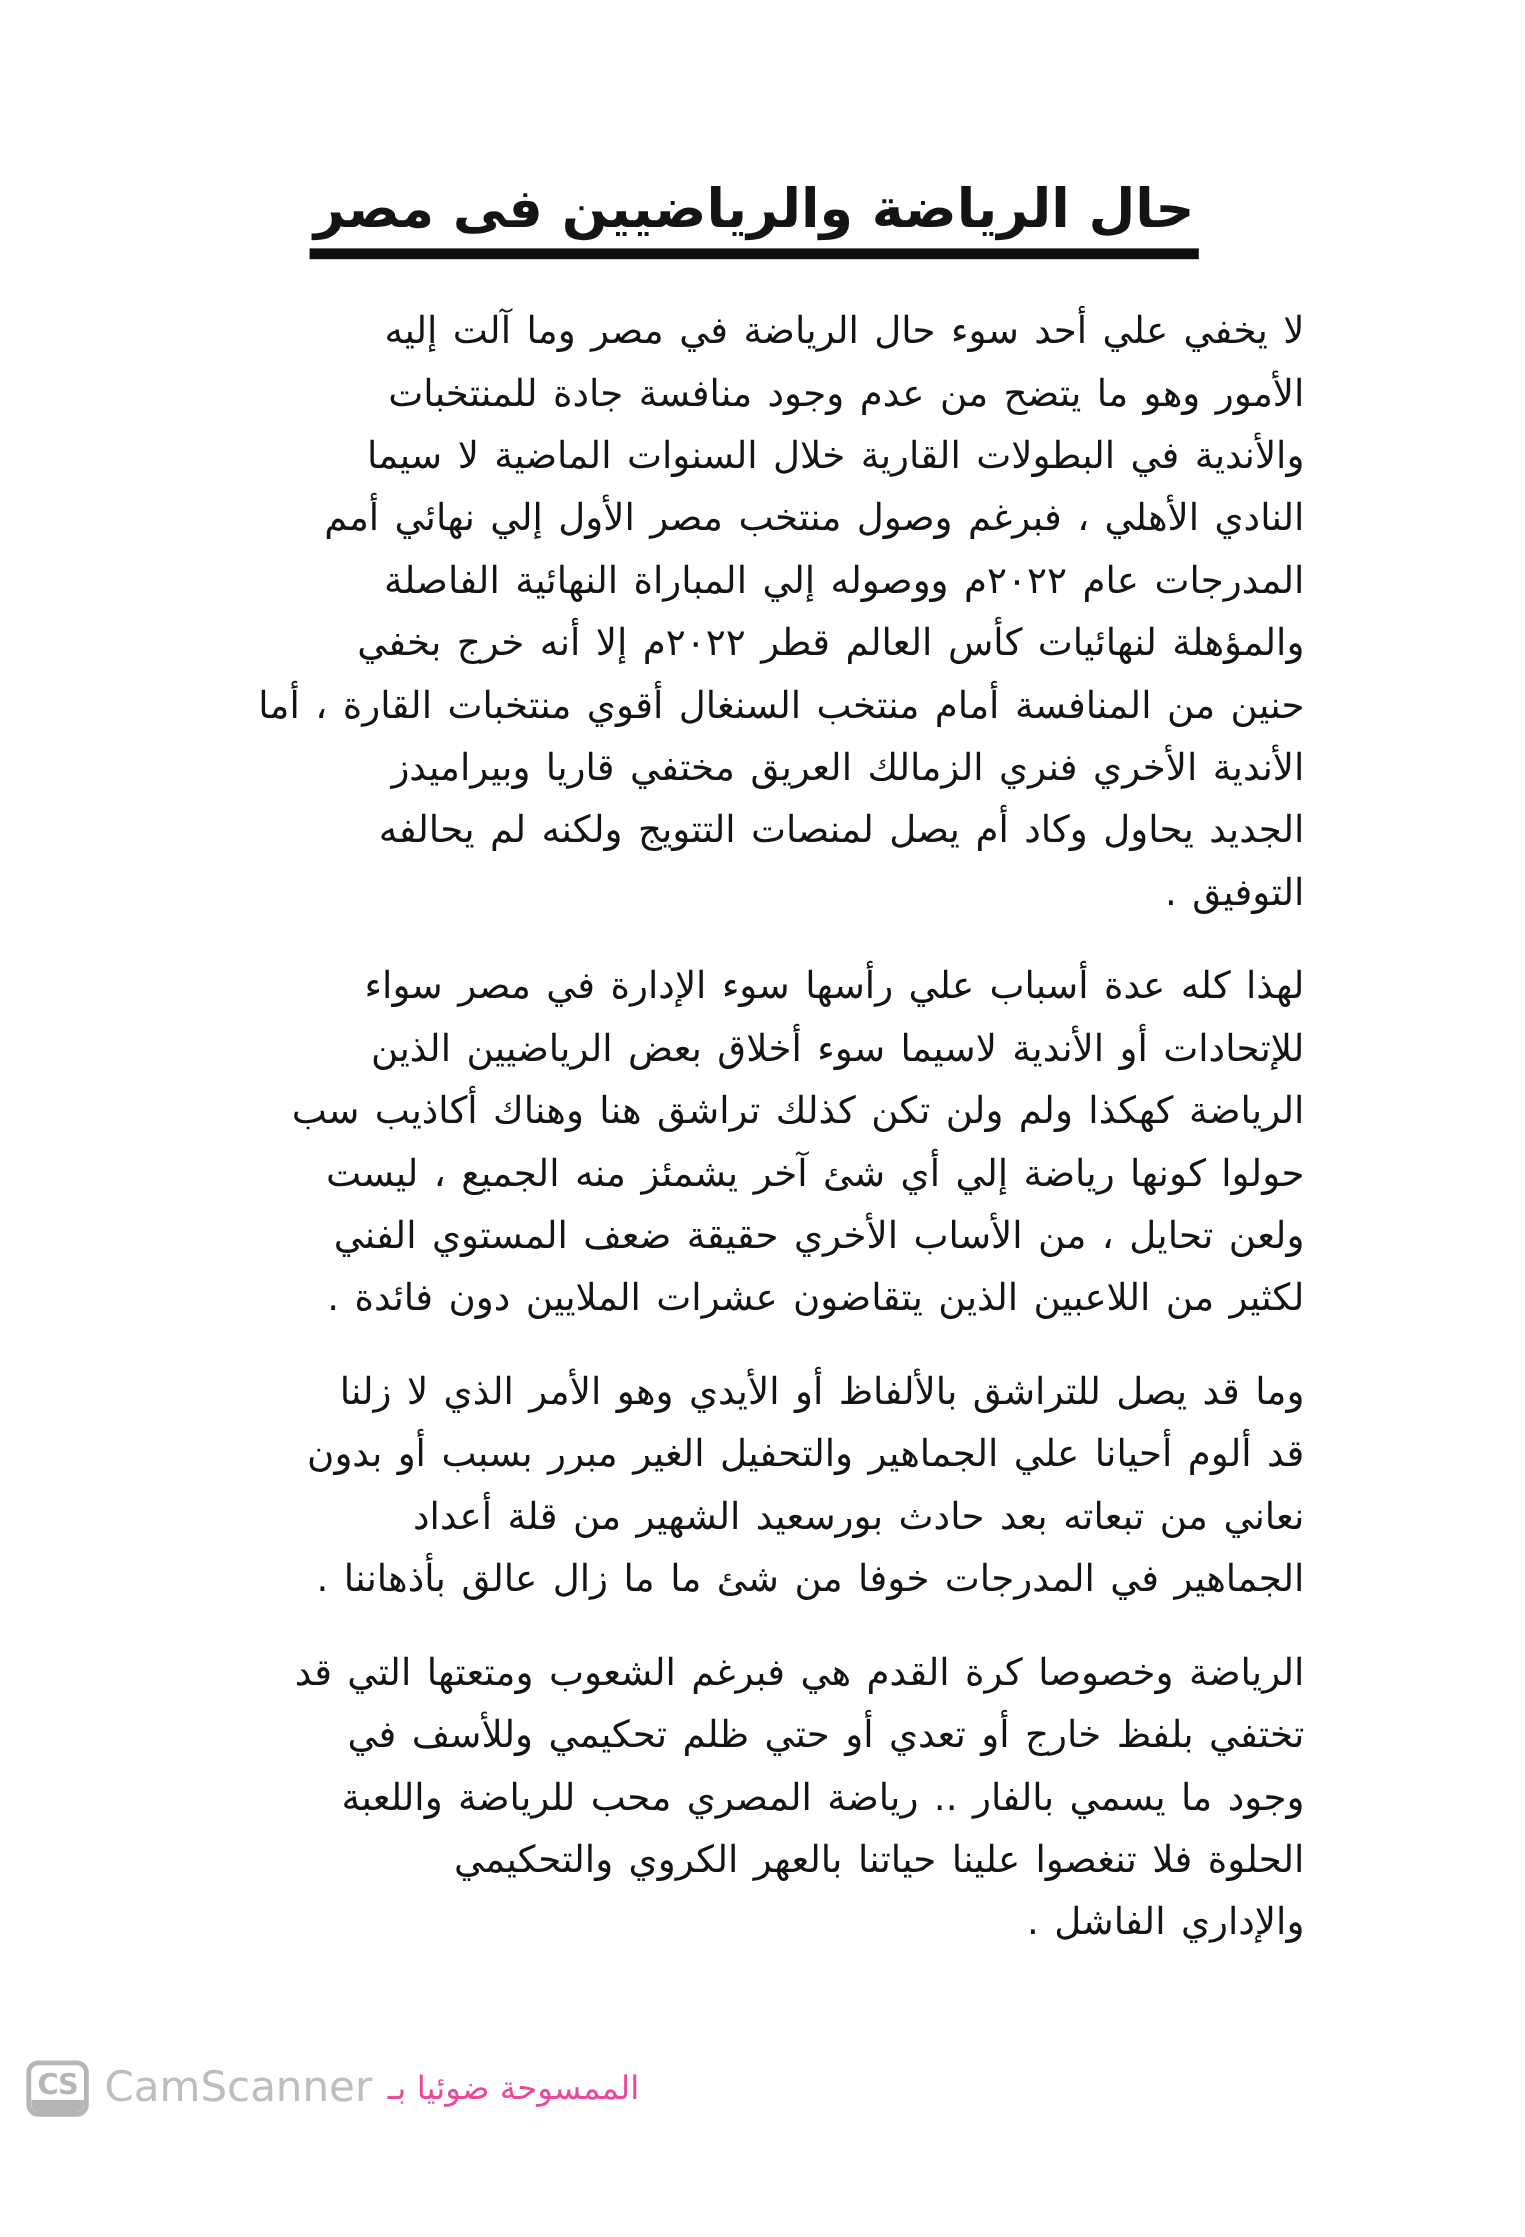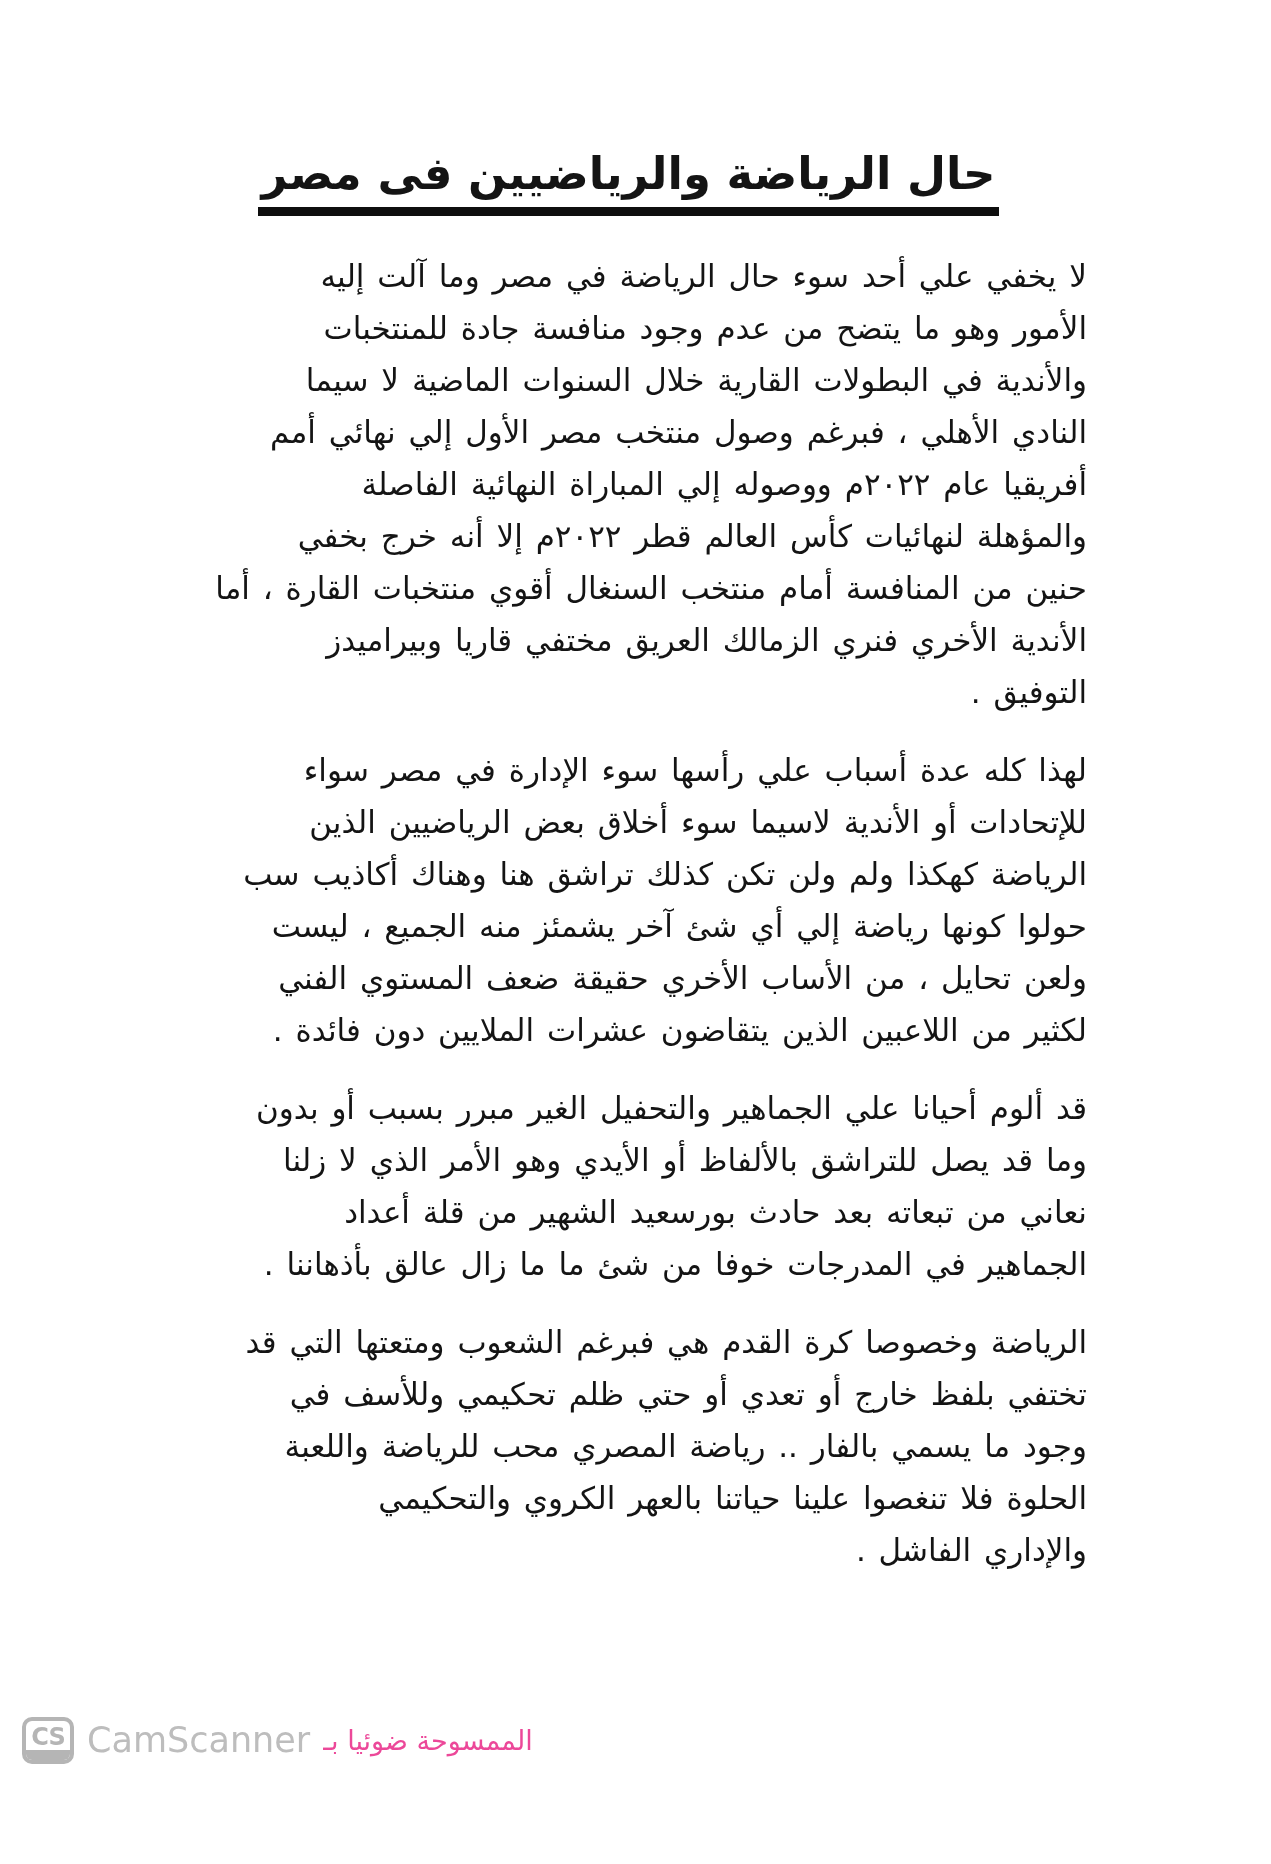--- a/index.html
+++ b/index.html
@@ -114,39 +114,40 @@
     <h1 class="doc-title">حال الرياضة والرياضيين فى مصر</h1>
   </div>
 
   <div class="body-text">
 
     <div class="para">
       <div class="line">لا يخفي علي أحد سوء حال الرياضة في مصر وما آلت إليه</div>
       <div class="line">الأمور وهو ما يتضح من عدم وجود منافسة جادة للمنتخبات</div>
       <div class="line">والأندية في البطولات القارية خلال السنوات الماضية لا سيما</div>
       <div class="line">النادي الأهلي ، فبرغم وصول منتخب مصر الأول إلي نهائي أمم</div>
-      <div class="line">أفريقيا عام ٢٠٢٢م ووصوله إلي المباراة النهائية الفاصلة</div>
+      <div class="line">المدرجات عام ٢٠٢٢م ووصوله إلي المباراة النهائية الفاصلة</div>
       <div class="line">والمؤهلة لنهائيات كأس العالم قطر ٢٠٢٢م إلا أنه خرج بخفي</div>
       <div class="line">حنين من المنافسة أمام منتخب السنغال أقوي منتخبات القارة ، أما</div>
       <div class="line">الأندية الأخري فنري الزمالك العريق مختفي قاريا وبيراميدز</div>
+      <div class="line">الجديد يحاول وكاد أم يصل لمنصات التتويج ولكنه لم يحالفه</div>
       <div class="line">التوفيق .</div>
     </div>
 
     <div class="para">
       <div class="line">لهذا كله عدة أسباب علي رأسها سوء الإدارة في مصر سواء</div>
       <div class="line">للإتحادات أو الأندية لاسيما سوء أخلاق بعض الرياضيين الذين</div>
       <div class="line">الرياضة كهكذا ولم ولن تكن كذلك تراشق هنا وهناك أكاذيب سب</div>
       <div class="line">حولوا كونها رياضة إلي أي شئ آخر يشمئز منه الجميع ، ليست</div>
       <div class="line">ولعن تحايل ، من الأساب الأخري حقيقة ضعف المستوي الفني</div>
       <div class="line">لكثير من اللاعبين الذين يتقاضون عشرات الملايين دون فائدة .</div>
     </div>
 
     <div class="para">
+      <div class="line">وما قد يصل للتراشق بالألفاظ أو الأيدي وهو الأمر الذي لا زلنا</div>
       <div class="line">قد ألوم أحيانا علي الجماهير والتحفيل الغير مبرر بسبب أو بدون</div>
-      <div class="line">وما قد يصل للتراشق بالألفاظ أو الأيدي وهو الأمر الذي لا زلنا</div>
       <div class="line">نعاني من تبعاته بعد حادث بورسعيد الشهير من قلة أعداد</div>
       <div class="line">الجماهير في المدرجات خوفا من شئ ما ما زال عالق بأذهاننا .</div>
     </div>
 
     <div class="para">
       <div class="line">الرياضة وخصوصا كرة القدم هي فبرغم الشعوب ومتعتها التي قد</div>
       <div class="line">تختفي بلفظ خارج أو تعدي أو حتي ظلم تحكيمي وللأسف في</div>
       <div class="line">وجود ما يسمي بالفار .. رياضة المصري محب للرياضة واللعبة</div>
       <div class="line">الحلوة فلا تنغصوا علينا حياتنا بالعهر الكروي والتحكيمي</div>
       <div class="line">والإداري الفاشل .</div>

